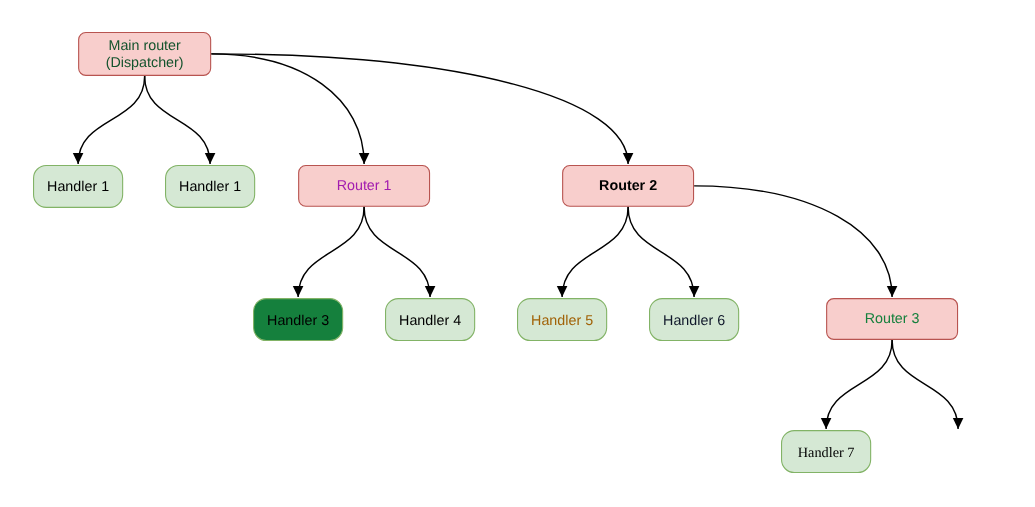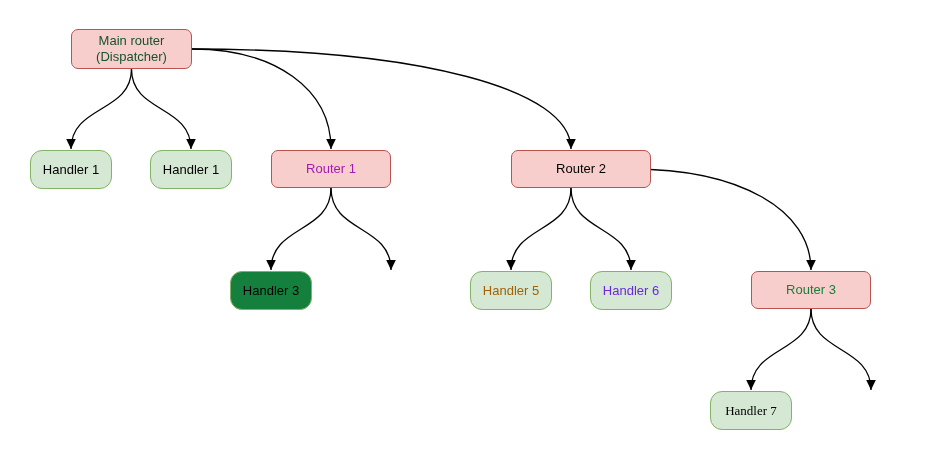--- a/index.html
+++ b/index.html
@@ -79,30 +79,33 @@
   </div>
       <div class="node handler" style="left: 30px; top: 150px; width: 82px; height: 39px; background: rgb(213, 232, 212); border: 1.5px solid rgb(130, 179, 102); color: rgb(0, 0, 0);">
     <span class="node-label">Handler 1</span>
   </div>
       <div class="node handler" style="left: 150px; top: 150px; width: 82px; height: 39px; background: rgb(213, 232, 212); border: 1.5px solid rgb(130, 179, 102); color: rgb(0, 0, 0);">
     <span class="node-label">Handler 1</span>
   </div>
       <div class="node router" style="left: 271px; top: 150px; width: 120px; height: 38px; background: rgb(248, 206, 204); border: 1.5px solid rgb(184, 84, 80); color: #a21caf;">
     <span class="node-label">Router 1</span>
   </div>
-      <div class="node router" style="left: 511px; top: 150px; width: 140px; height: 38px; background: rgb(248, 206, 204); border: 1.5px solid rgb(184, 84, 80); color: rgb(0, 0, 0);">
+      <div class="node router" style="left: 511px; top: 150px; width: 120px; height: 38px; background: rgb(248, 206, 204); border: 1.5px solid rgb(184, 84, 80); color: rgb(0, 0, 0); font-weight: bold;">
     <span class="node-label">Router 2</span>
   </div>
       <div class="node handler" style="left: 230px; top: 271px; width: 82px; height: 39px; background: #15803d; border: 1.5px solid rgb(130, 179, 102); color: rgb(0, 0, 0);">
     <span class="node-label">Handler 3</span>
   </div>
+      <div class="node handler" style="left: 350px; top: 271px; width: 82px; height: 39px; background: rgb(213, 232, 212); border: 1.5px solid rgb(130, 179, 102); color: rgb(0, 0, 0);">
+    <span class="node-label">Handler 4</span>
+  </div>
       <div class="node handler" style="left: 470px; top: 271px; width: 82px; height: 39px; background: rgb(213, 232, 212); border: 1.5px solid rgb(130, 179, 102); color: #a16207;">
     <span class="node-label">Handler 5</span>
   </div>
-      <div class="node handler" style="left: 590px; top: 271px; width: 82px; height: 39px; background: rgb(213, 232, 212); border: 1.5px solid rgb(130, 179, 102); color: #6d28d9; align-items: center;">
+      <div class="node handler" style="left: 590px; top: 271px; width: 82px; height: 39px; background: rgb(213, 232, 212); border: 1.5px solid rgb(130, 179, 102); color: #0f172a; align-items: center;">
     <span class="node-label">Handler 6</span>
   </div>
       <div class="node router" style="left: 751px; top: 271px; width: 120px; height: 38px; background: rgb(248, 206, 204); border: 1.5px solid rgb(184, 84, 80); color: #15803d;">
     <span class="node-label">Router 3</span>
   </div>
       <div class="node handler" style="left: 710px; top: 391px; width: 82px; height: 39px; background: rgb(213, 232, 212); border: 1.5px solid rgb(130, 179, 102); color: rgb(0, 0, 0); font-family: Liberation Serif, serif;">
     <span class="node-label">Handler 7</span>
   </div>
     </div>
 </div>

